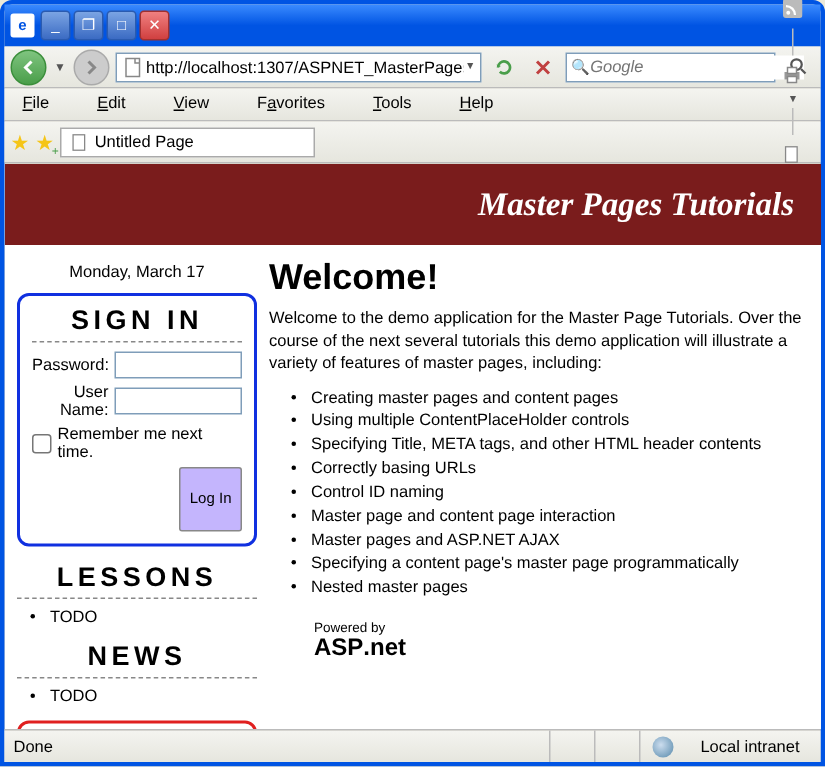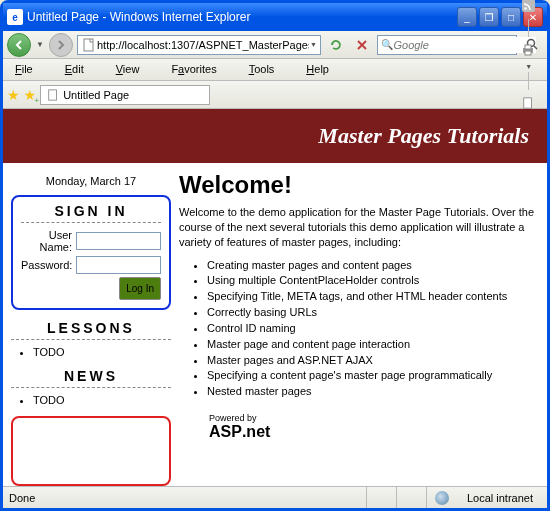--- a/index.html
+++ b/index.html
@@ -36,27 +36,27 @@
     .tool-group .sep { width: 1px; height: 18px; background: #bbb; margin: 0 2px; }
     .tool-txt { font-size: 11px; padding: 0 2px; }
     .sm-dd { font-size: 7px; color: #555; margin-left: 1px; }
     
     .content-area { flex: 1; background: white; overflow: auto; position: relative; }
     .banner { background: #7a1c1c; color: white; text-align: right; padding: 14px 18px; font-family: Georgia, 'Times New Roman', serif; font-size: 22px; font-weight: bold; font-style: italic; }
     .page-body { display: flex; padding: 8px; gap: 8px; }
     .sidebar { width: 160px; }
     .date { text-align: center; font-family: Verdana, sans-serif; font-size: 11px; padding: 4px 0 8px; }
     .signin-box { border: 2px solid #1030e0; border-radius: 8px; padding: 6px 8px 8px; margin-bottom: 10px; }
-    .section-h { font-family: Verdana, sans-serif; font-size: 14px; font-weight: bold; letter-spacing: 3px; text-align: center; border-bottom: 1px dashed #888; padding-bottom: 3px; margin-bottom: 6px; }
+    .section-h { font-family: Verdana, sans-serif; font-size: 18px; font-weight: bold; letter-spacing: 3px; text-align: center; border-bottom: 1px dashed #888; padding-bottom: 3px; margin-bottom: 6px; }
     .form-row { display: flex; align-items: center; margin-bottom: 3px; }
     .form-row label { width: 55px; text-align: right; padding-right: 4px; font-size: 11px; line-height: 1.1; }
     .form-row input[type=text], .form-row input[type=password] { flex: 1; border: 1px solid #7f9db9; height: 18px; font-size: 11px; padding: 0 2px; min-width: 0; }
     .remember { display: flex; align-items: center; gap: 4px; font-size: 11px; margin: 4px 0; }
     .login-btn-wrap { text-align: right; }
-    .login-btn { font-size: 10px; padding: 5px 6px; border: 1px solid #888; background: #4d7c0f; border-radius: 2px; cursor: pointer; }
+    .login-btn { font-size: 10px; padding: 15px 6px; border: 1px solid #888; background: #c4b5fd; border-radius: 2px; cursor: pointer; }
     .side-section { margin-bottom: 10px; }
     .side-section ul { list-style: disc; padding-left: 22px; margin-top: 6px; }
     .side-section li { font-size: 11px; margin-bottom: 3px; }
     .red-box { border: 2px solid #e02020; border-radius: 8px; height: 70px; }
     
     .main { flex: 1; font-family: Verdana, sans-serif; }
     .main h1 { font-size: 24px; font-weight: bold; margin-bottom: 6px; }
     .main p { font-size: 11px; line-height: 1.35; margin-bottom: 8px; }
     .main ul { list-style: disc; padding-left: 28px; }
     .main li { font-size: 11px; line-height: 1.35; margin-bottom: 1px; }
@@ -71,21 +71,20 @@
     .zone-icon { width: 14px; height: 14px; background: radial-gradient(circle at 40% 40%, #cde, #58a); border-radius: 50%; }
     
     svg { display: block; }
   </style>
 </head>
 <body>
 
 <div class="window">
   <div class="titlebar">
     <div class="titlebar-icon">e</div>
-    <div class="titlebar-text">Untitled Page - Windows Internet Explorer</div>
     <div class="titlebar-buttons">
       <div class="titlebar-btn">_</div>
       <div class="titlebar-btn">❐</div>
       <div class="titlebar-btn">□</div>
       <div class="titlebar-btn close">✕</div>
     </div>
   </div>
 
   <div class="toolbar-row">
     <div class="nav-btn nav-back">
@@ -203,26 +202,30 @@
   </div>
 
   <div class="content-area">
     <div class="banner">Master Pages Tutorials</div>
     <div class="page-body">
       <div class="sidebar">
         <div class="date">Monday, March 17</div>
         <div class="signin-box">
           <div class="section-h">SIGN IN</div>
           <div class="form-row">
+            <label>Password:</label>
+            <input type="password" style="">
+          </div>
+          <div class="form-row">
             <label>User Name:</label>
             <input type="text" style="">
           </div>
-          <div class="form-row">
-            <label>Password:</label>
-            <input type="password" style="">
+          <div class="remember">
+            <input type="checkbox" style="">
+            <span>Remember me next time.</span>
           </div>
           <div class="login-btn-wrap">
             <button class="login-btn">Log In</button>
           </div>
         </div>
         <div class="side-section">
           <div class="section-h">LESSONS</div>
           <ul>
               <li>TODO</li>
             </ul>

